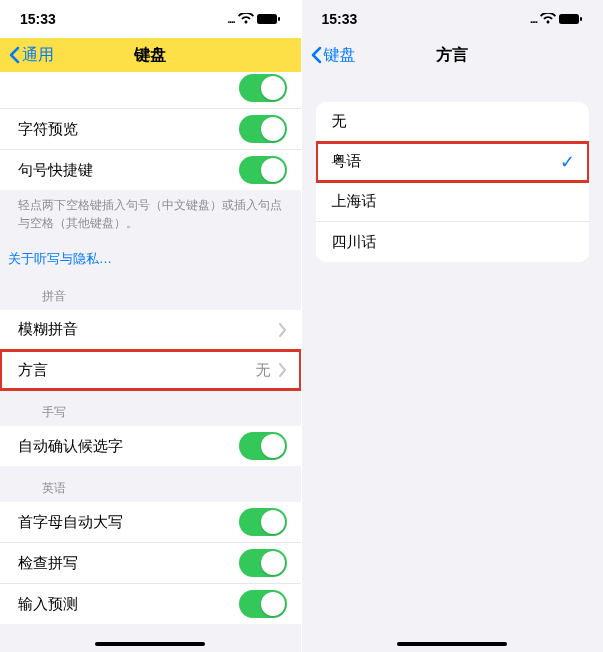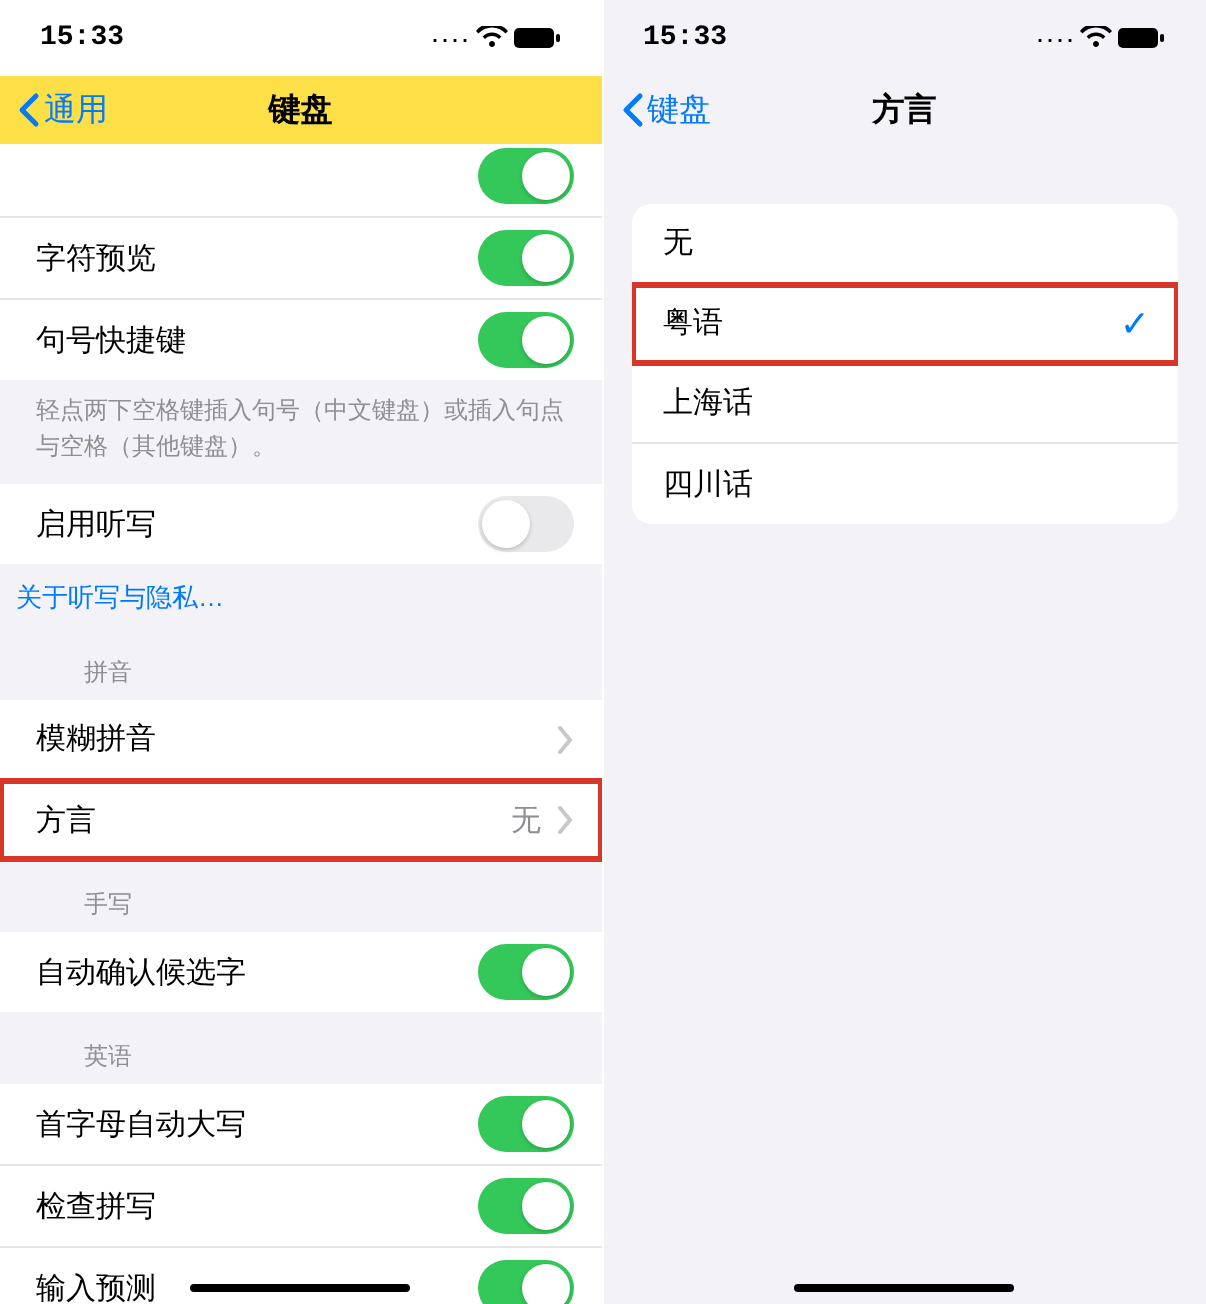--- a/index.html
+++ b/index.html
@@ -22,21 +22,20 @@
     .screen-left { border-right: 1px solid #fff; }
     .status-bar {
       height: 38px;
       background: #fff;
       display: flex;
       align-items: center;
       justify-content: space-between;
       padding: 0 20px;
       font-size: 14px;
       font-weight: 600;
-      font-family: Liberation Mono, monospace;
     }
     .status-right {
       display: flex;
       align-items: center;
       gap: 3px;
     }
     .dots { font-size: 10px; letter-spacing: -1px; }
     .wifi-icon svg, .battery-icon svg { display: block; }
     .nav-bar {
       height: 34px;
@@ -202,26 +201,20 @@
         <span>字符预览</span>
         <span class="toggle on"></span>
       </div>
       <div class="row">
         <span>句号快捷键</span>
         <span class="toggle on"></span>
       </div>
     </div>
     <div class="footer-text">轻点两下空格键插入句号（中文键盘）或插入句点与空格（其他键盘）。</div>
 
-    <div class="group">
-      <div class="row">
-        <span>启用听写</span>
-        <span class="toggle off"></span>
-      </div>
-    </div>
     <div class="link-text">关于听写与隐私…</div>
 
     <div class="section-header">拼音</div>
     <div class="group">
       <div class="row">
         <span>模糊拼音</span>
         <span class="row-right">
           <span class="chevron-right">
             <svg width="8" height="14" viewBox="0 0 8 14">
                 <path d="M1 1l5 6-5 6" stroke="#c7c7cc" stroke-width="2" fill="none" stroke-linecap="round" stroke-linejoin="round"></path>

